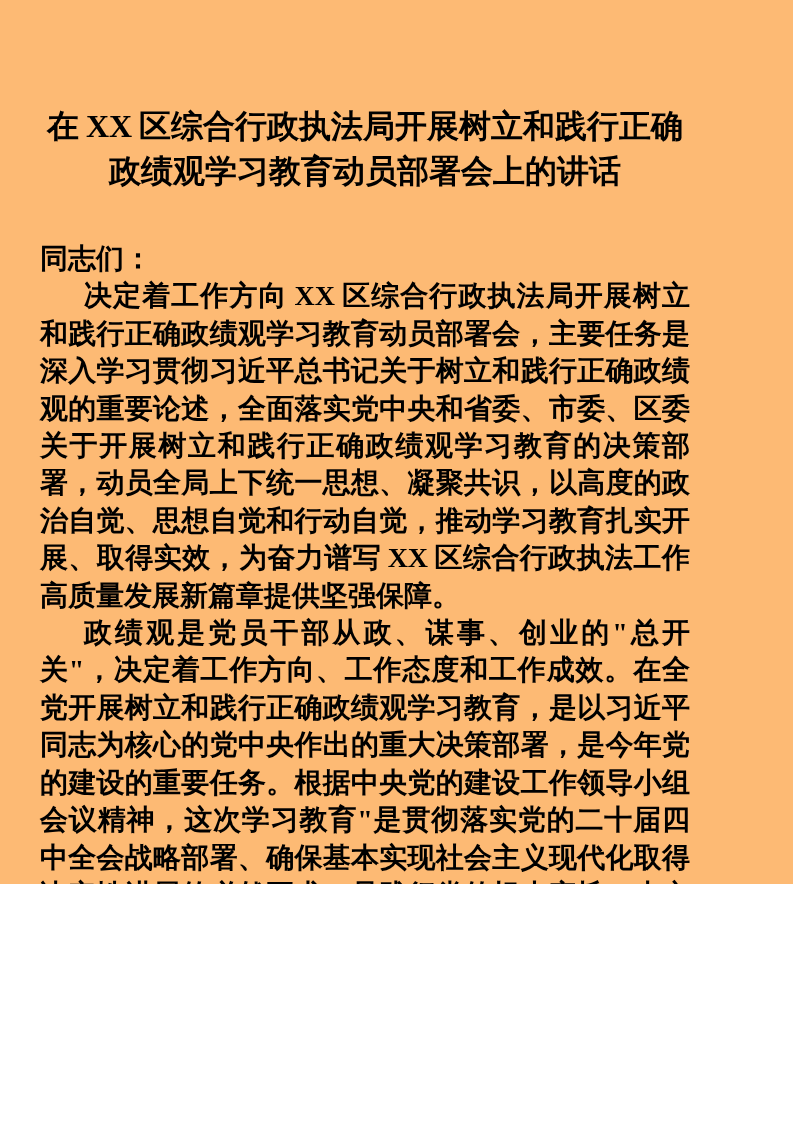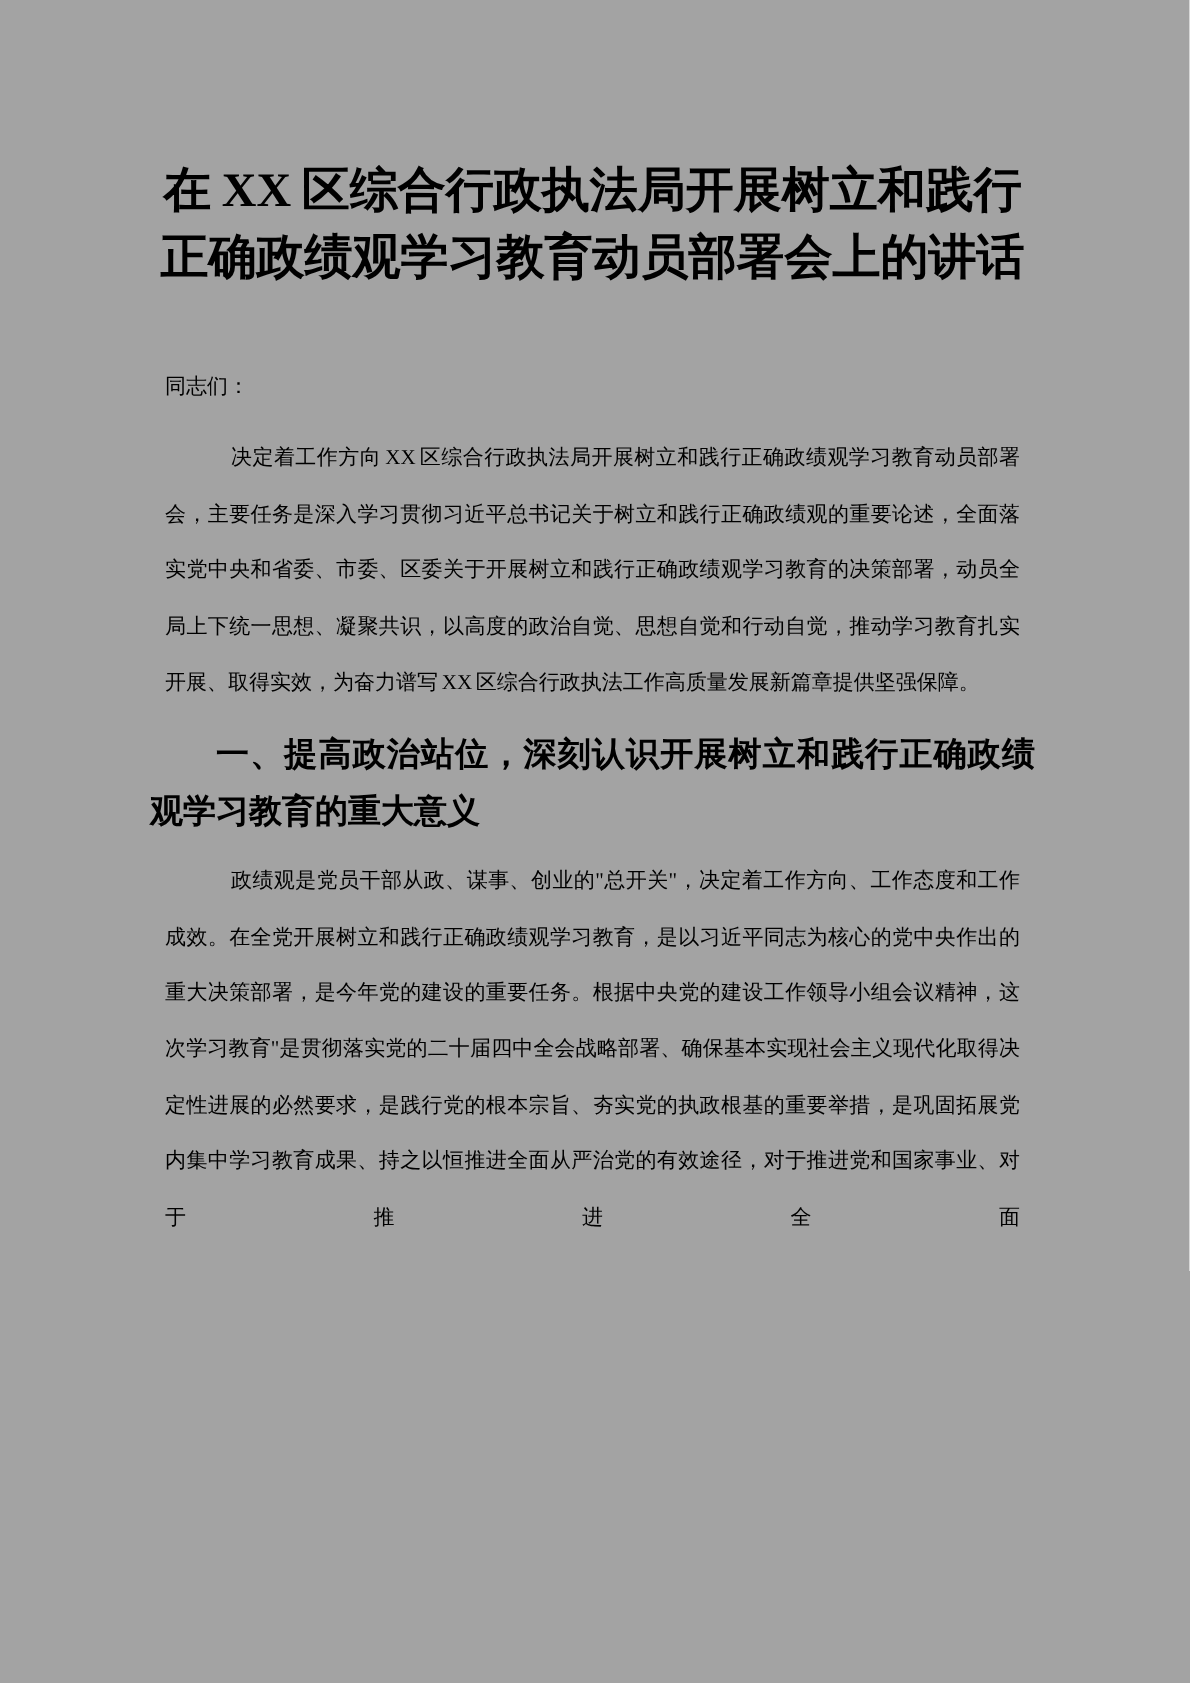--- a/index.html
+++ b/index.html
@@ -3,45 +3,45 @@
 <meta charset="utf-8">
 <style>
   html, body {
     margin: 0;
     padding: 0;
     background: #ffffff;
   }
   .page {
     position: relative;
     width: 793px;
-    height: 1122px;
+    height: 884px;
     margin: 0 auto;
-    background: #a3a3a3;
+    background: #fdba74;
     box-sizing: border-box;
-    padding: 104px 103px 0 100px;
+    padding: 104px 103px 0 40px;
     overflow: hidden;
     color: #000000;
   }
   .doc-title {
     font-family: "Liberation Serif", serif;
     font-weight: 700;
     font-size: 32px;
     line-height: 45px;
     text-align: center;
     letter-spacing: 0;
     word-spacing: -1px;
     margin: 0 0 46px 0;
     color: #000000;
   }
   .body-par {
     font-family: "Liberation Serif", serif;
-    font-weight: 400;
-    font-size: 14px;
+    font-weight: 700;
+    font-size: 28px;
     line-height: 37.4px;
-    margin: 10px;
+    margin: 0;
     color: #000000;
     text-align: justify;
     text-justify: inter-character;
     word-spacing: -1px;
   }
   .section-heading {
     font-family: "Liberation Sans", sans-serif;
     font-weight: 700;
     font-size: 22px;
     line-height: 37.4px;
@@ -62,16 +62,15 @@
 <body>
 
 <div class="page">
   <h1 class="doc-title">在 XX 区综合行政执法局开展树立和践行正确政绩观学习教育动员部署会上的讲话</h1>
 
   <p class="body-par">同志们：</p>
 
   <p class="body-par indent-2em">决定着工作方向 XX 区综合行政执法局开展树立和践行正确政绩观学习教育动员部署会，主要任务是深入学习贯彻习近平总书记关于树立和践行正确政绩观的重要论述，全面落实党中央和省委、市委、区委关于开展树立和践行正确政绩观学习教育的决策部署，动员全局上下统一思想、凝聚共识，以高度的政治自觉、思想自觉和行动自觉，推动学习教育扎实开展、取得实效，为奋力谱写 XX 区综合行政执法工作高质量发展新篇章提供坚强保障。</p>
 
 
-  <h2 class="section-heading indent-2em">一、提高政治站位，深刻认识开展树立和践行正确政绩观学习教育的重大意义</h2>
 
   <p class="body-par indent-2em flush-last">政绩观是党员干部从政、谋事、创业的"总开关"，决定着工作方向、工作态度和工作成效。在全党开展树立和践行正确政绩观学习教育，是以习近平同志为核心的党中央作出的重大决策部署，是今年党的建设的重要任务。根据中央党的建设工作领导小组会议精神，这次学习教育"是贯彻落实党的二十届四中全会战略部署、确保基本实现社会主义现代化取得决定性进展的必然要求，是践行党的根本宗旨、夯实党的执政根基的重要举措，是巩固拓展党内集中学习教育成果、持之以恒推进全面从严治党的有效途径，对于推进党和国家事业、对于推进全面</p>
 </div>
 
 </body></html>

